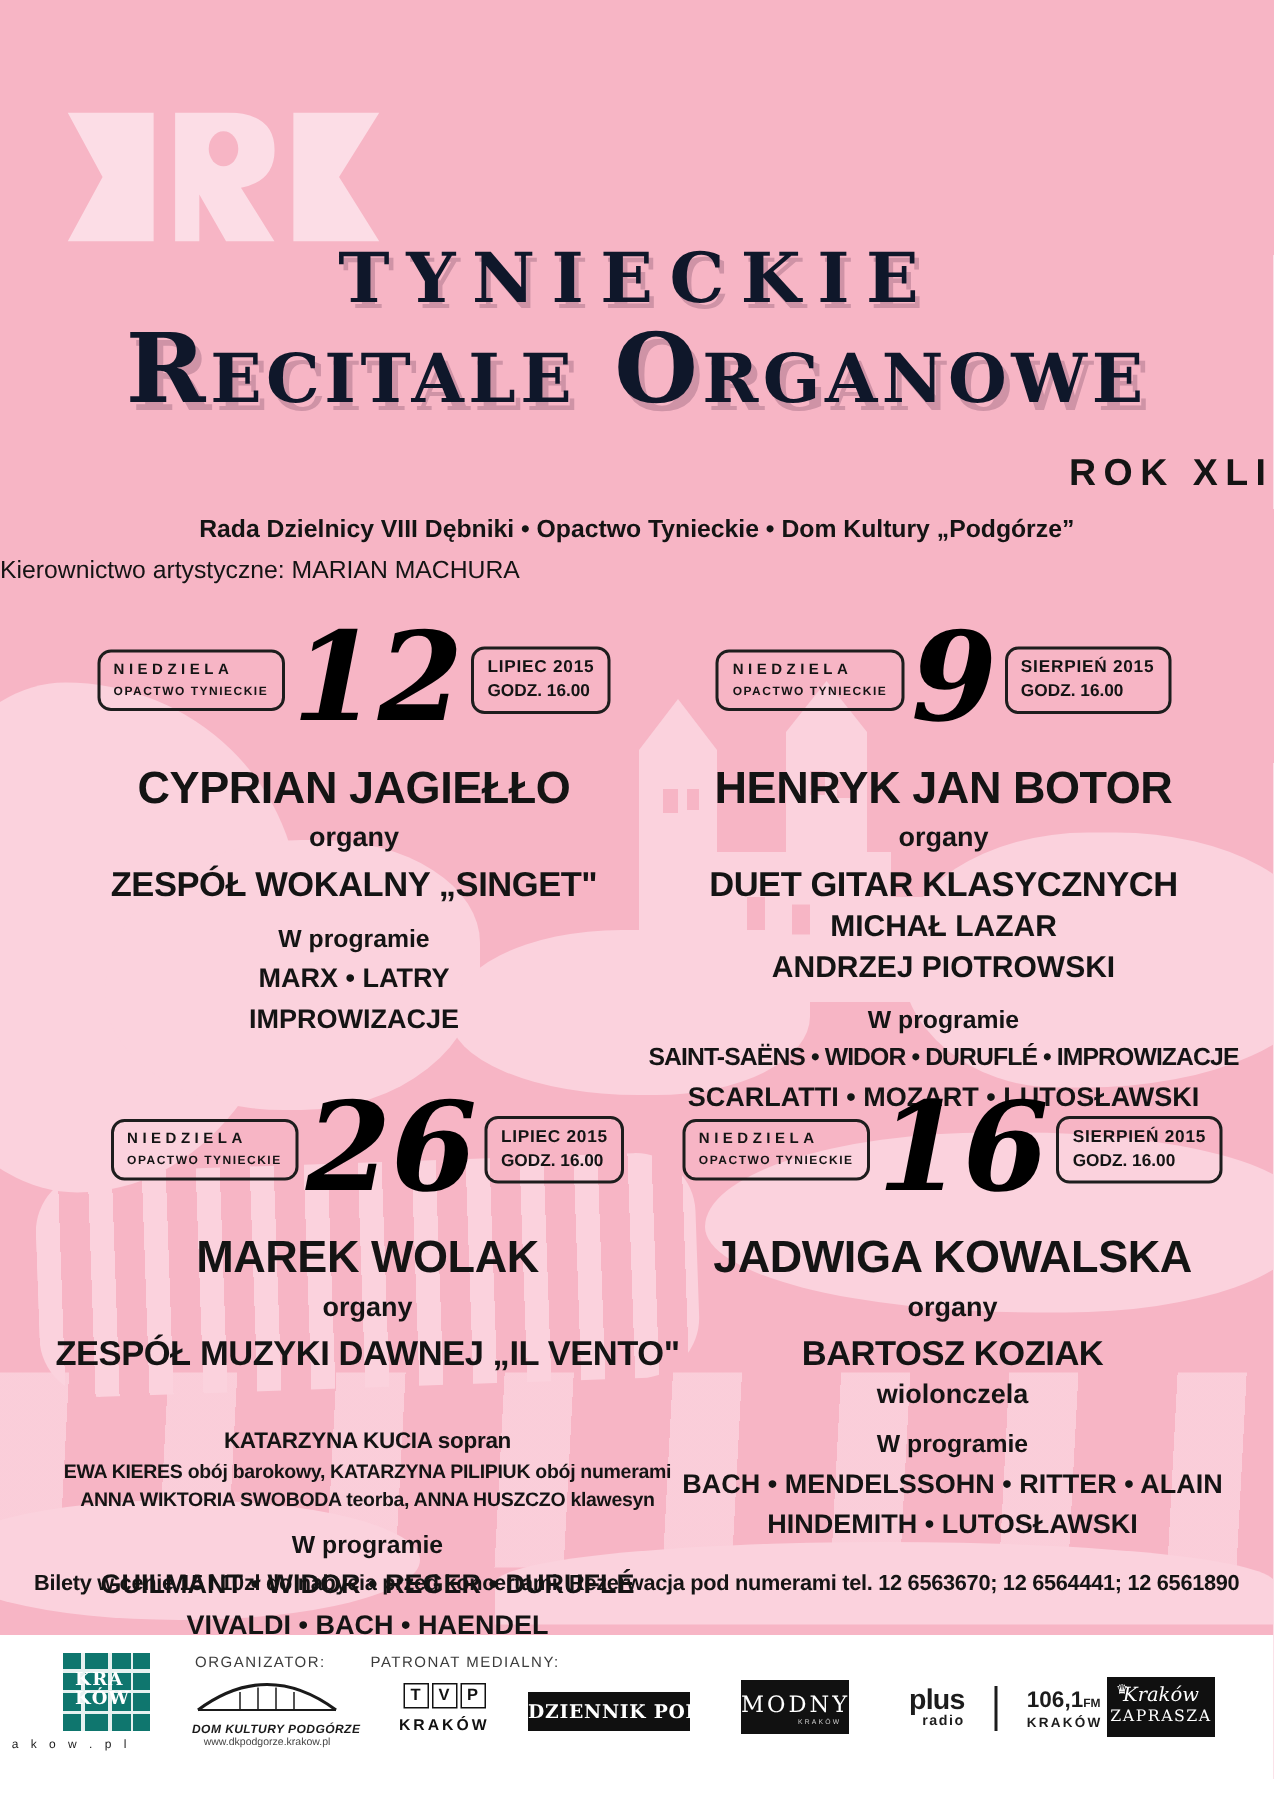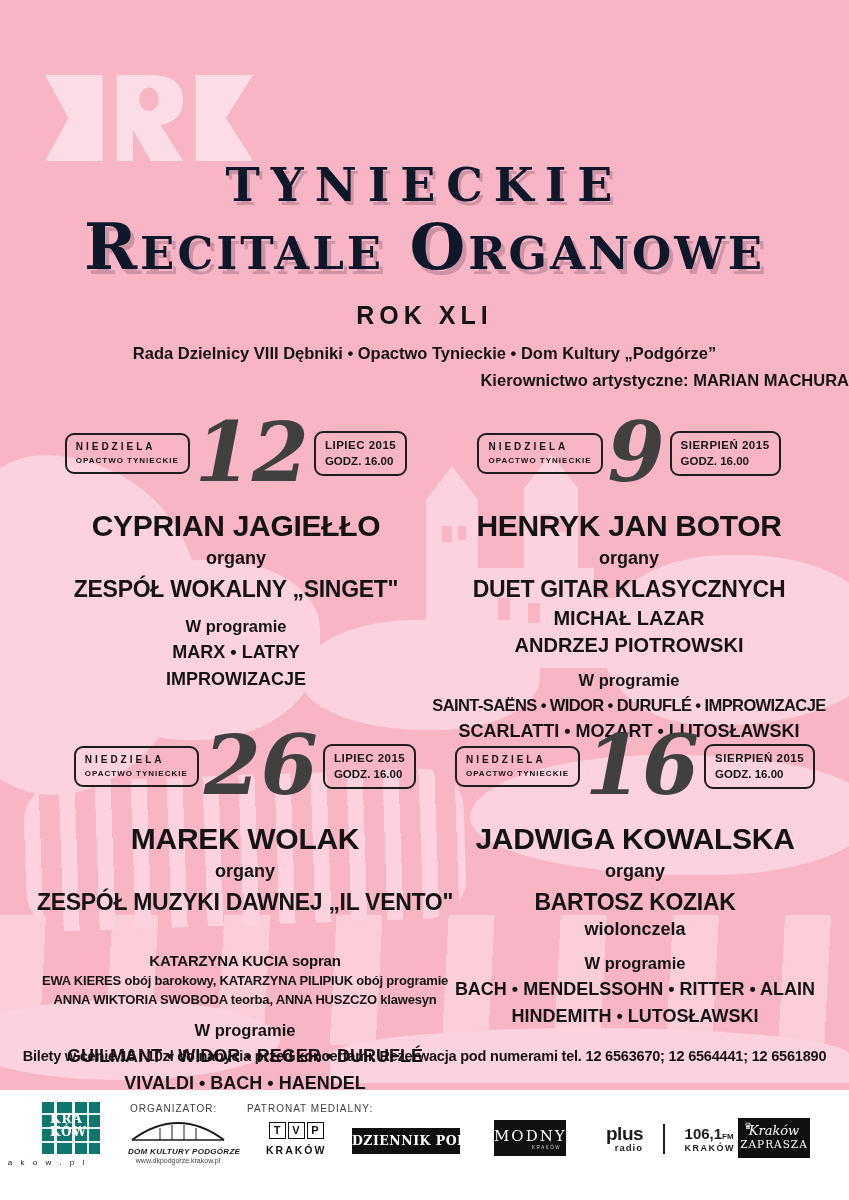--- a/index.html
+++ b/index.html
@@ -28,44 +28,44 @@
   .title-1 {
     font-family:"DejaVu Serif", serif; font-weight:bold;
     font-size:46px; letter-spacing:11px; line-height:1;
     text-shadow:3px 4px 0 #cf93a6;
   }
   .title-2 {
     font-family:"DejaVu Serif", serif; font-weight:bold; font-variant:small-caps;
     font-size:64px; letter-spacing:3px; line-height:1.02; margin-top:6px;
     text-shadow:4px 5px 0 #cf93a6;
   }
-  .rok { position:absolute; left:0; right:0; top:301px; text-align:center;
+  .rok { position:absolute; left:0; right:0; top:301px; text-align:right;
     font-size:25px; font-weight:bold; letter-spacing:5px; z-index:2; }
   .orgs { position:absolute; left:0; right:0; top:344px; text-align:center;
     font-size:16.5px; font-weight:bold; z-index:2; }
-  .kier { position:absolute; left:0; right:0; top:371px; text-align:right;
-    font-size:16.5px; font-weight:bold; z-index:2; }
+  .kier { position:absolute; left:0; right:0; top:371px; text-align:left;
+    font-size:16.5px; font-weight:normal; z-index:2; }
   
   .concert { position:absolute; text-align:center; z-index:2; }
   .c0 { left:50px;  top:412px; width:372px; }
   .c1 { left:425px; top:412px; width:408px; }
   .c2 { left:33px;  top:725px; width:424px; }
   .c3 { left:435px; top:725px; width:400px; }
   .datebox { display:flex; align-items:center; justify-content:center; height:82px; }
   .side-box {
     border:2px solid #1d1d1d; border-radius:9px; padding:6px 9px 7px 9px;
     text-align:left; background:transparent;
   }
   .day-label { font-size:10px; font-weight:bold; letter-spacing:3px; white-space:nowrap; }
   .venue     { font-size:8px;  font-weight:bold; letter-spacing:1px; margin-top:4px; white-space:nowrap; }
   .month     { font-size:11.5px; font-weight:bold; letter-spacing:.5px; white-space:nowrap; }
   .time      { font-size:11.5px; font-weight:bold; margin-top:4px; white-space:nowrap; }
   .big-day {
     font-family:"DejaVu Serif", serif; font-style:italic; font-weight:bold;
-    font-size:82px; line-height:.85; color:#404040; margin:0 5px;
+    font-size:82px; line-height:.85; color:#000000; margin:0 5px;
     position:relative; z-index:1;
   }
   .artist   { font-size:30px; font-weight:bold; letter-spacing:-.3px; margin-top:15px; white-space:nowrap; }
   .role     { font-size:18px; font-weight:bold; margin-top:5px; }
   .line-big { font-size:23px; font-weight:bold; letter-spacing:-.3px; margin-top:7px; white-space:nowrap; }
   .line-med { font-size:20px; font-weight:bold; margin-top:4px; }
   .line-small { font-size:13px; font-weight:bold; letter-spacing:-.2px; margin-top:4px; white-space:nowrap; }
   .prog-label { font-size:16.5px; font-weight:bold; margin-top:14px; }
   .prog-line  { font-size:18px; font-weight:bold; margin-top:6px; white-space:nowrap; }
   .tight      { font-size:16.5px; letter-spacing:-.6px; }
@@ -229,21 +229,21 @@
       <div class="big-day">26</div>
       <div class="side-box">
         <div class="month">LIPIEC 2015</div>
         <div class="time">GODZ. 16.00</div>
       </div>
     </div>
     <div class="artist">MAREK WOLAK</div>
     <div class="role">organy</div>
     <div class="line-big">ZESPÓŁ MUZYKI DAWNEJ „IL VENTO"</div>
     <div class="line-small" style="font-size:15px;margin-top:36px;">KATARZYNA KUCIA sopran</div>
-    <div class="line-small">EWA KIERES obój barokowy, KATARZYNA PILIPIUK obój programie</div>
+    <div class="line-small">EWA KIERES obój barokowy, KATARZYNA PILIPIUK obój numerami</div>
     <div class="line-small">ANNA WIKTORIA SWOBODA teorba, ANNA HUSZCZO klawesyn</div>
     <div class="prog-label">W programie</div>
     <div class="prog-line">GUILMANT •  WIDOR • REGER • DURUFLÉ</div>
     <div class="prog-line">VIVALDI • BACH • HAENDEL</div>
   </div>
 
   <div class="concert c3">
     <div class="datebox">
       <div class="side-box">
         <div class="day-label">NIEDZIELA</div>

